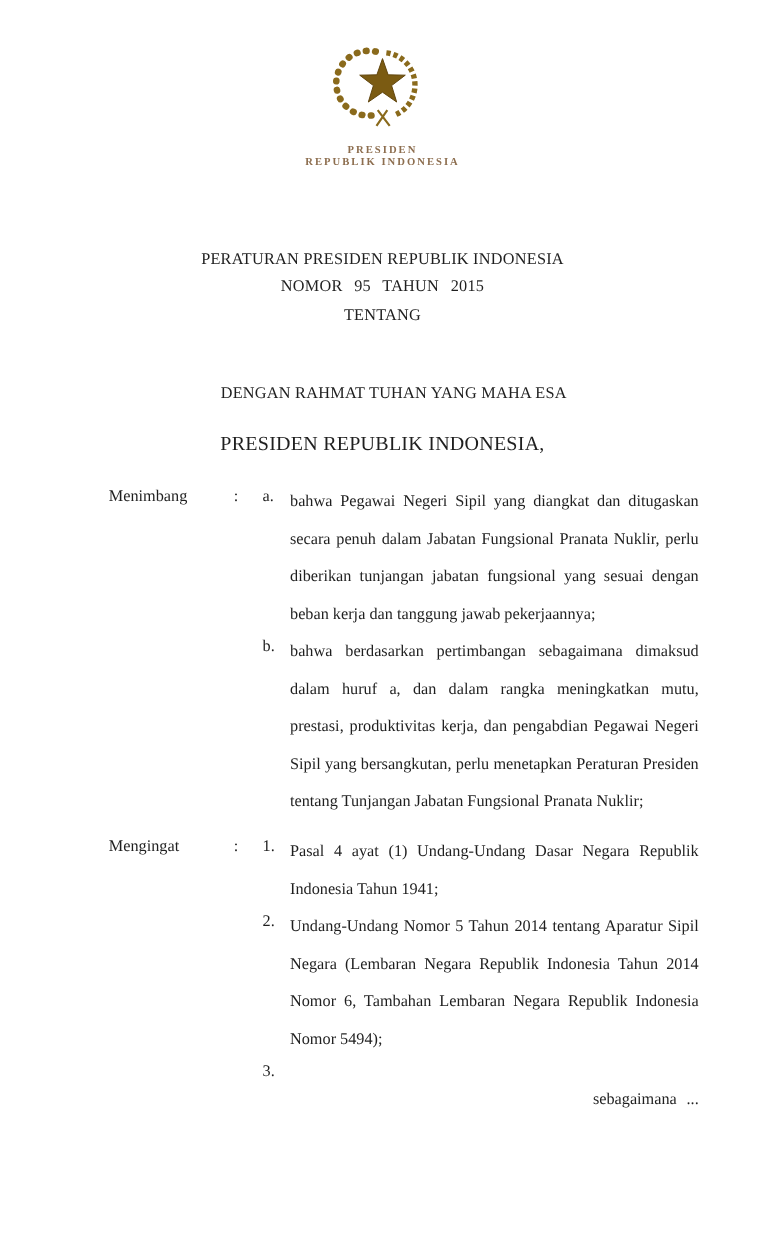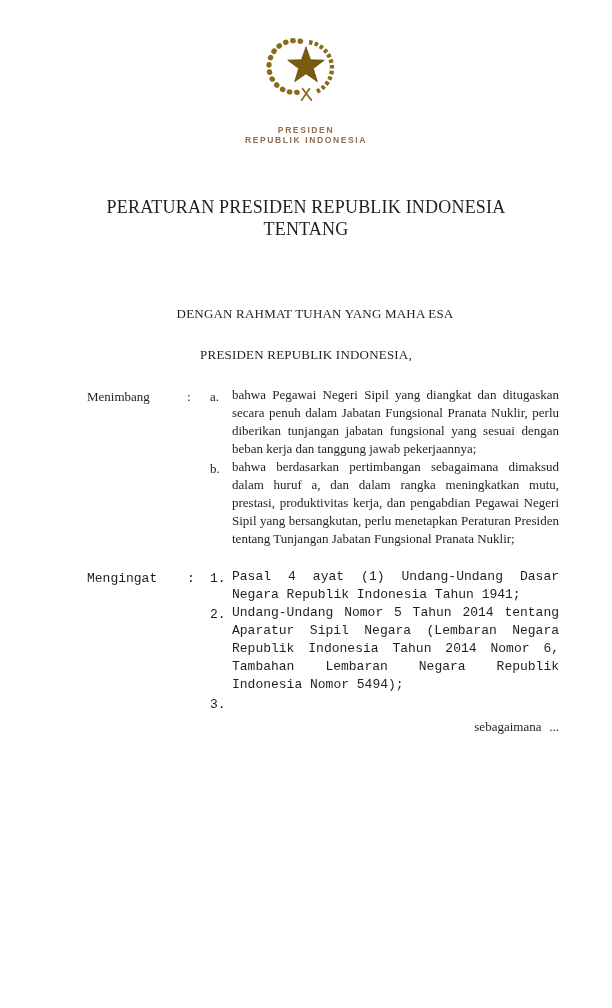--- a/index.html
+++ b/index.html
@@ -10,48 +10,48 @@
     font-family: "Liberation Serif", serif;
     color: #1f1f1f;
     overflow: hidden;
   }
   .centered-abs { position: absolute; left: 0; right: 0; text-align: center; }
 
   
   .seal-wrap { top: 29px; }
   .seal-svg { display: inline-block; }
   .seal-caption {
-    margin-top: 14px;
-    font-family: Liberation Sans, sans-serif;
+    margin-top: 2px;
+    font-family: Liberation Serif, serif;
     font-size: 8.5px;
     font-weight: bold;
     letter-spacing: 1.6px;
     color: #8d6e4f;
     line-height: 10px;
   }
 
   
-  .title-block { top: 196px; font-size: 18px; line-height: 22.4px; letter-spacing: 0.2px; }
+  .title-block { top: 196px; font-size: 13px; line-height: 22.4px; letter-spacing: 0.2px; }
   .title-line-nomor { word-spacing: 0.45em; }
   .motto   { top: 306px; font-size: 13px; letter-spacing: 0.2px; padding-left: 18px; }
-  .opening { top: 347px; font-size: 13px; letter-spacing: 0.2px; }
+  .opening { top: 347px; font-size: 16px; letter-spacing: 0.2px; }
 
   
   .body-block {
     position: absolute;
     top: 386px; left: 87px; width: 472px;
     font-size: 13px; line-height: 22px;
   }
   .clause {
     display: grid;
     grid-template-columns: 100px 23px 22px 1fr;
   }
-  .clause.mengingat { margin-top: 20px; font-family: Liberation Mono, monospace; }
+  .clause.mengingat { margin-top: 10px; }
   .clause-label, .clause-colon, .clause-marker { line-height: 22px; }
-  .clause-text { text-align: justify; line-height: 18px; }
+  .clause-text { text-align: justify; line-height: 30px; }
   .catchword {
     text-align: right;
     word-spacing: 0.35em;
     line-height: 22px;
   }
 </style>
 </head>
 <body>
 
 <div class="centered-abs seal-wrap">
@@ -66,20 +66,21 @@
     <polygon points="50,18 54.7,31.5 69,31.8 57.6,40.5 61.8,54.2 50,46 38.2,54.2 42.4,40.5 31,31.8 45.3,31.5" fill="#7b5b12" stroke="#5e430c" stroke-width="0.8"></polygon>
   </svg>
   <div class="seal-caption">
     <div>PRESIDEN</div>
     <div>REPUBLIK INDONESIA</div>
   </div>
 </div>
 
 <div class="centered-abs title-block">
   <div>PERATURAN PRESIDEN REPUBLIK INDONESIA</div>
+  <div class="title-line-nomor">NOMOR 95 TAHUN 2015</div>
   <div>TENTANG</div>
 </div>
 
 <div class="centered-abs motto">DENGAN RAHMAT TUHAN YANG MAHA ESA</div>
 <div class="centered-abs opening">PRESIDEN REPUBLIK INDONESIA,</div>
 
 <div class="body-block">
 
   <div class="clause menimbang">
     <div class="clause-label">Menimbang</div>

